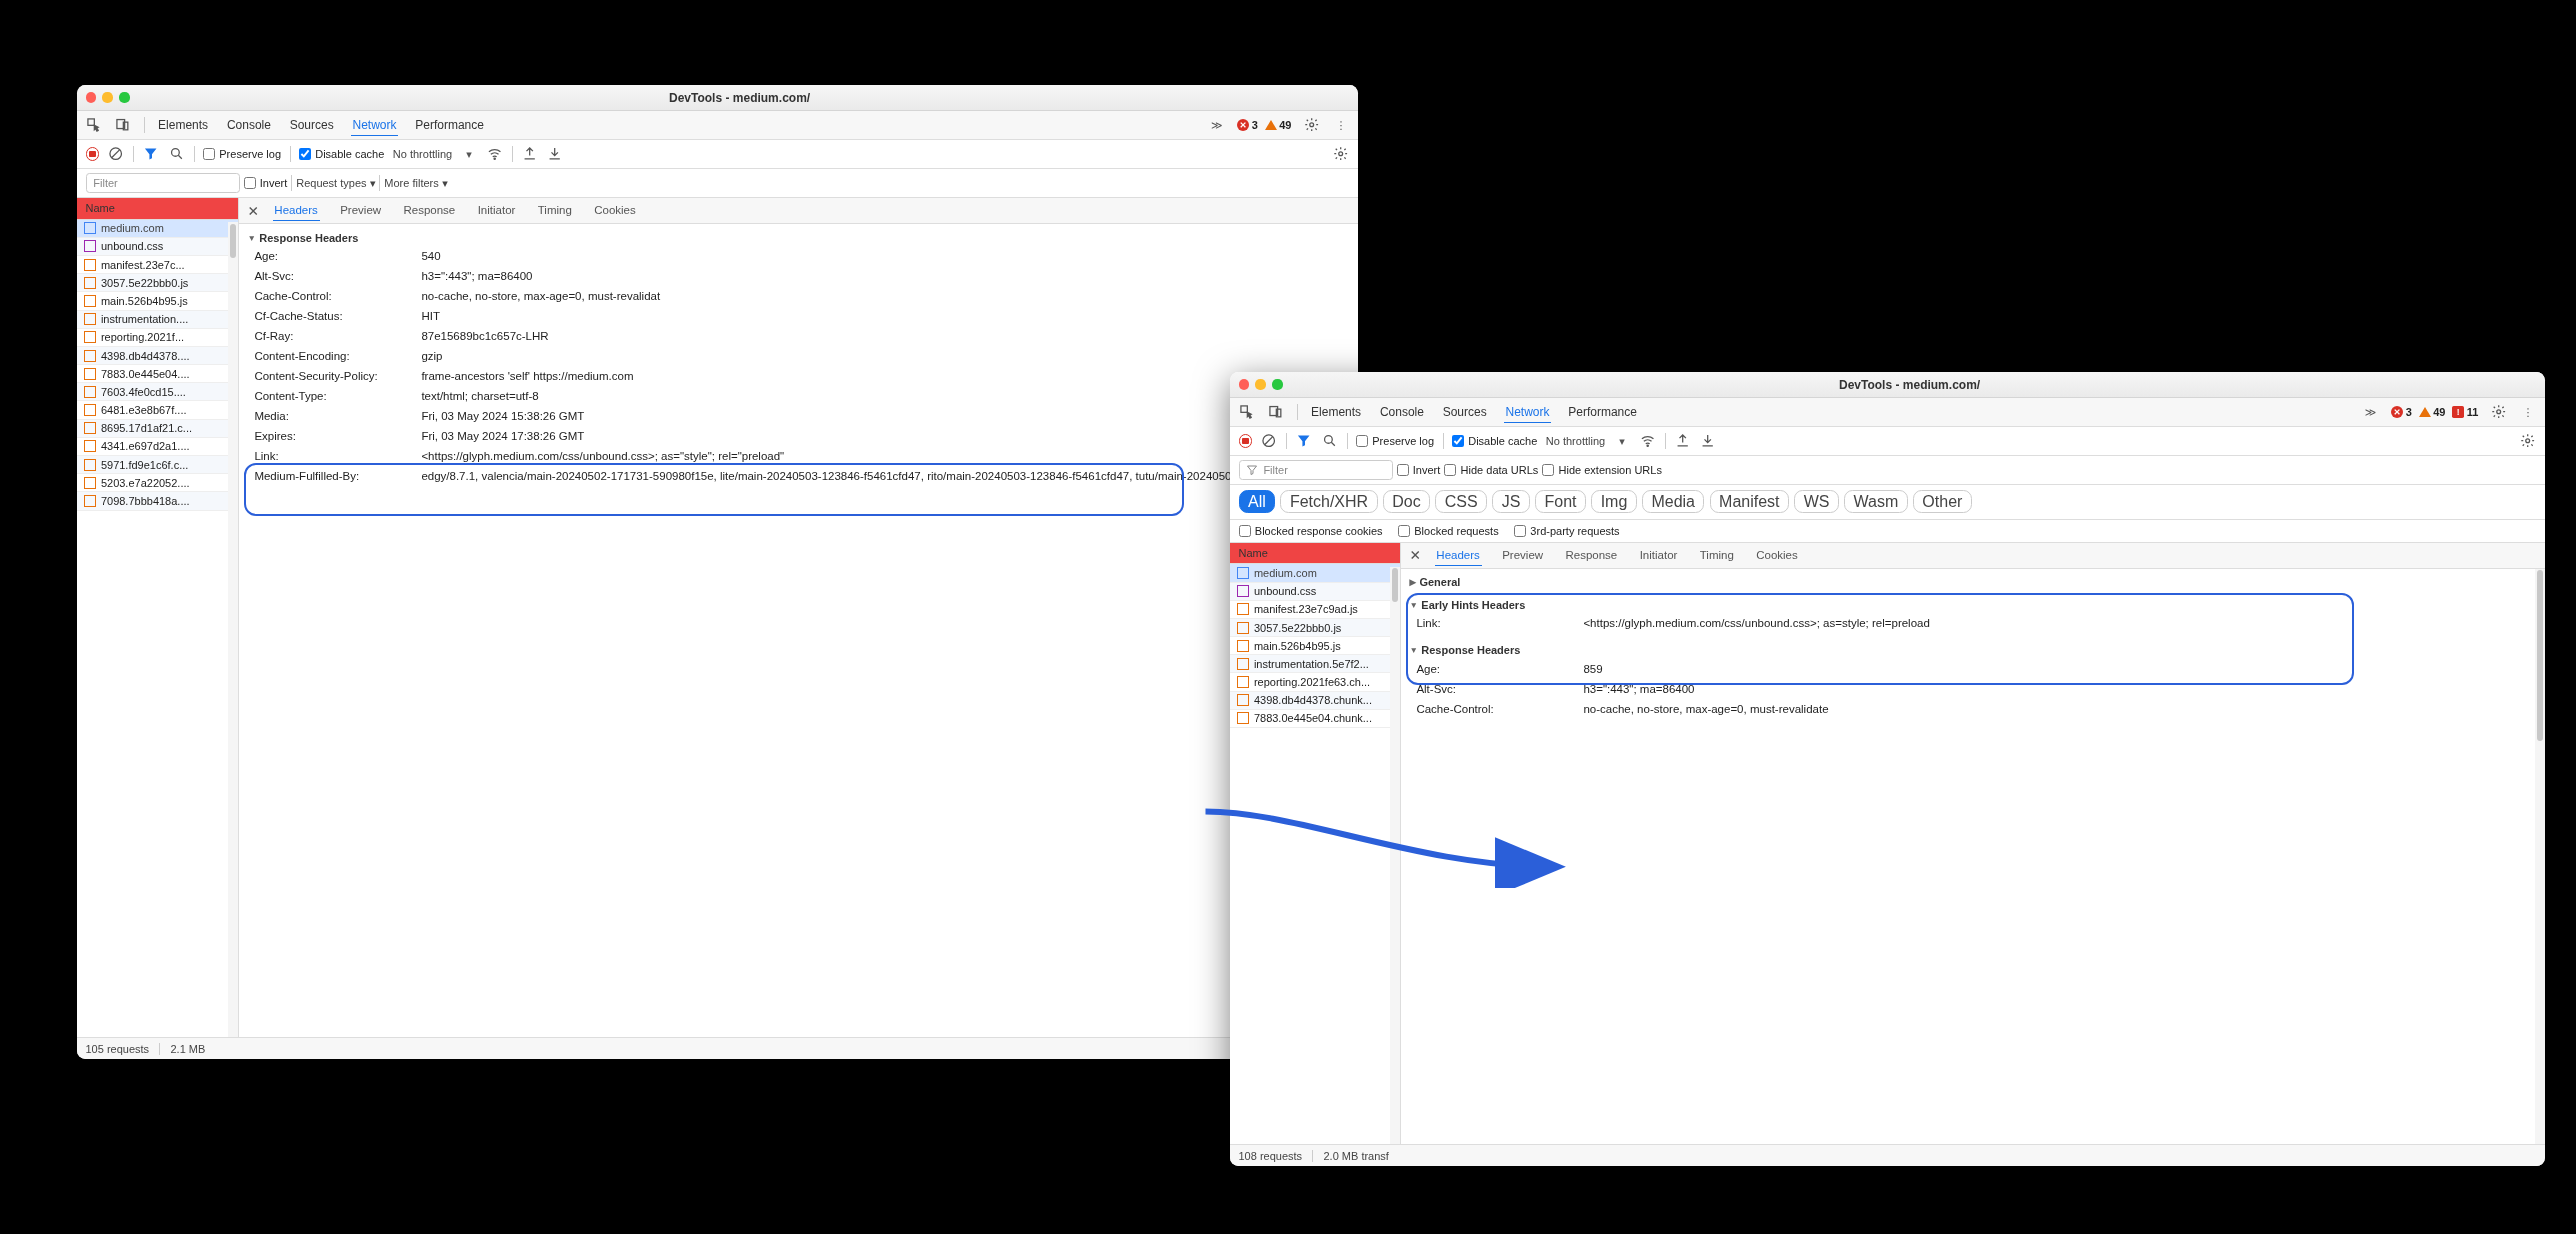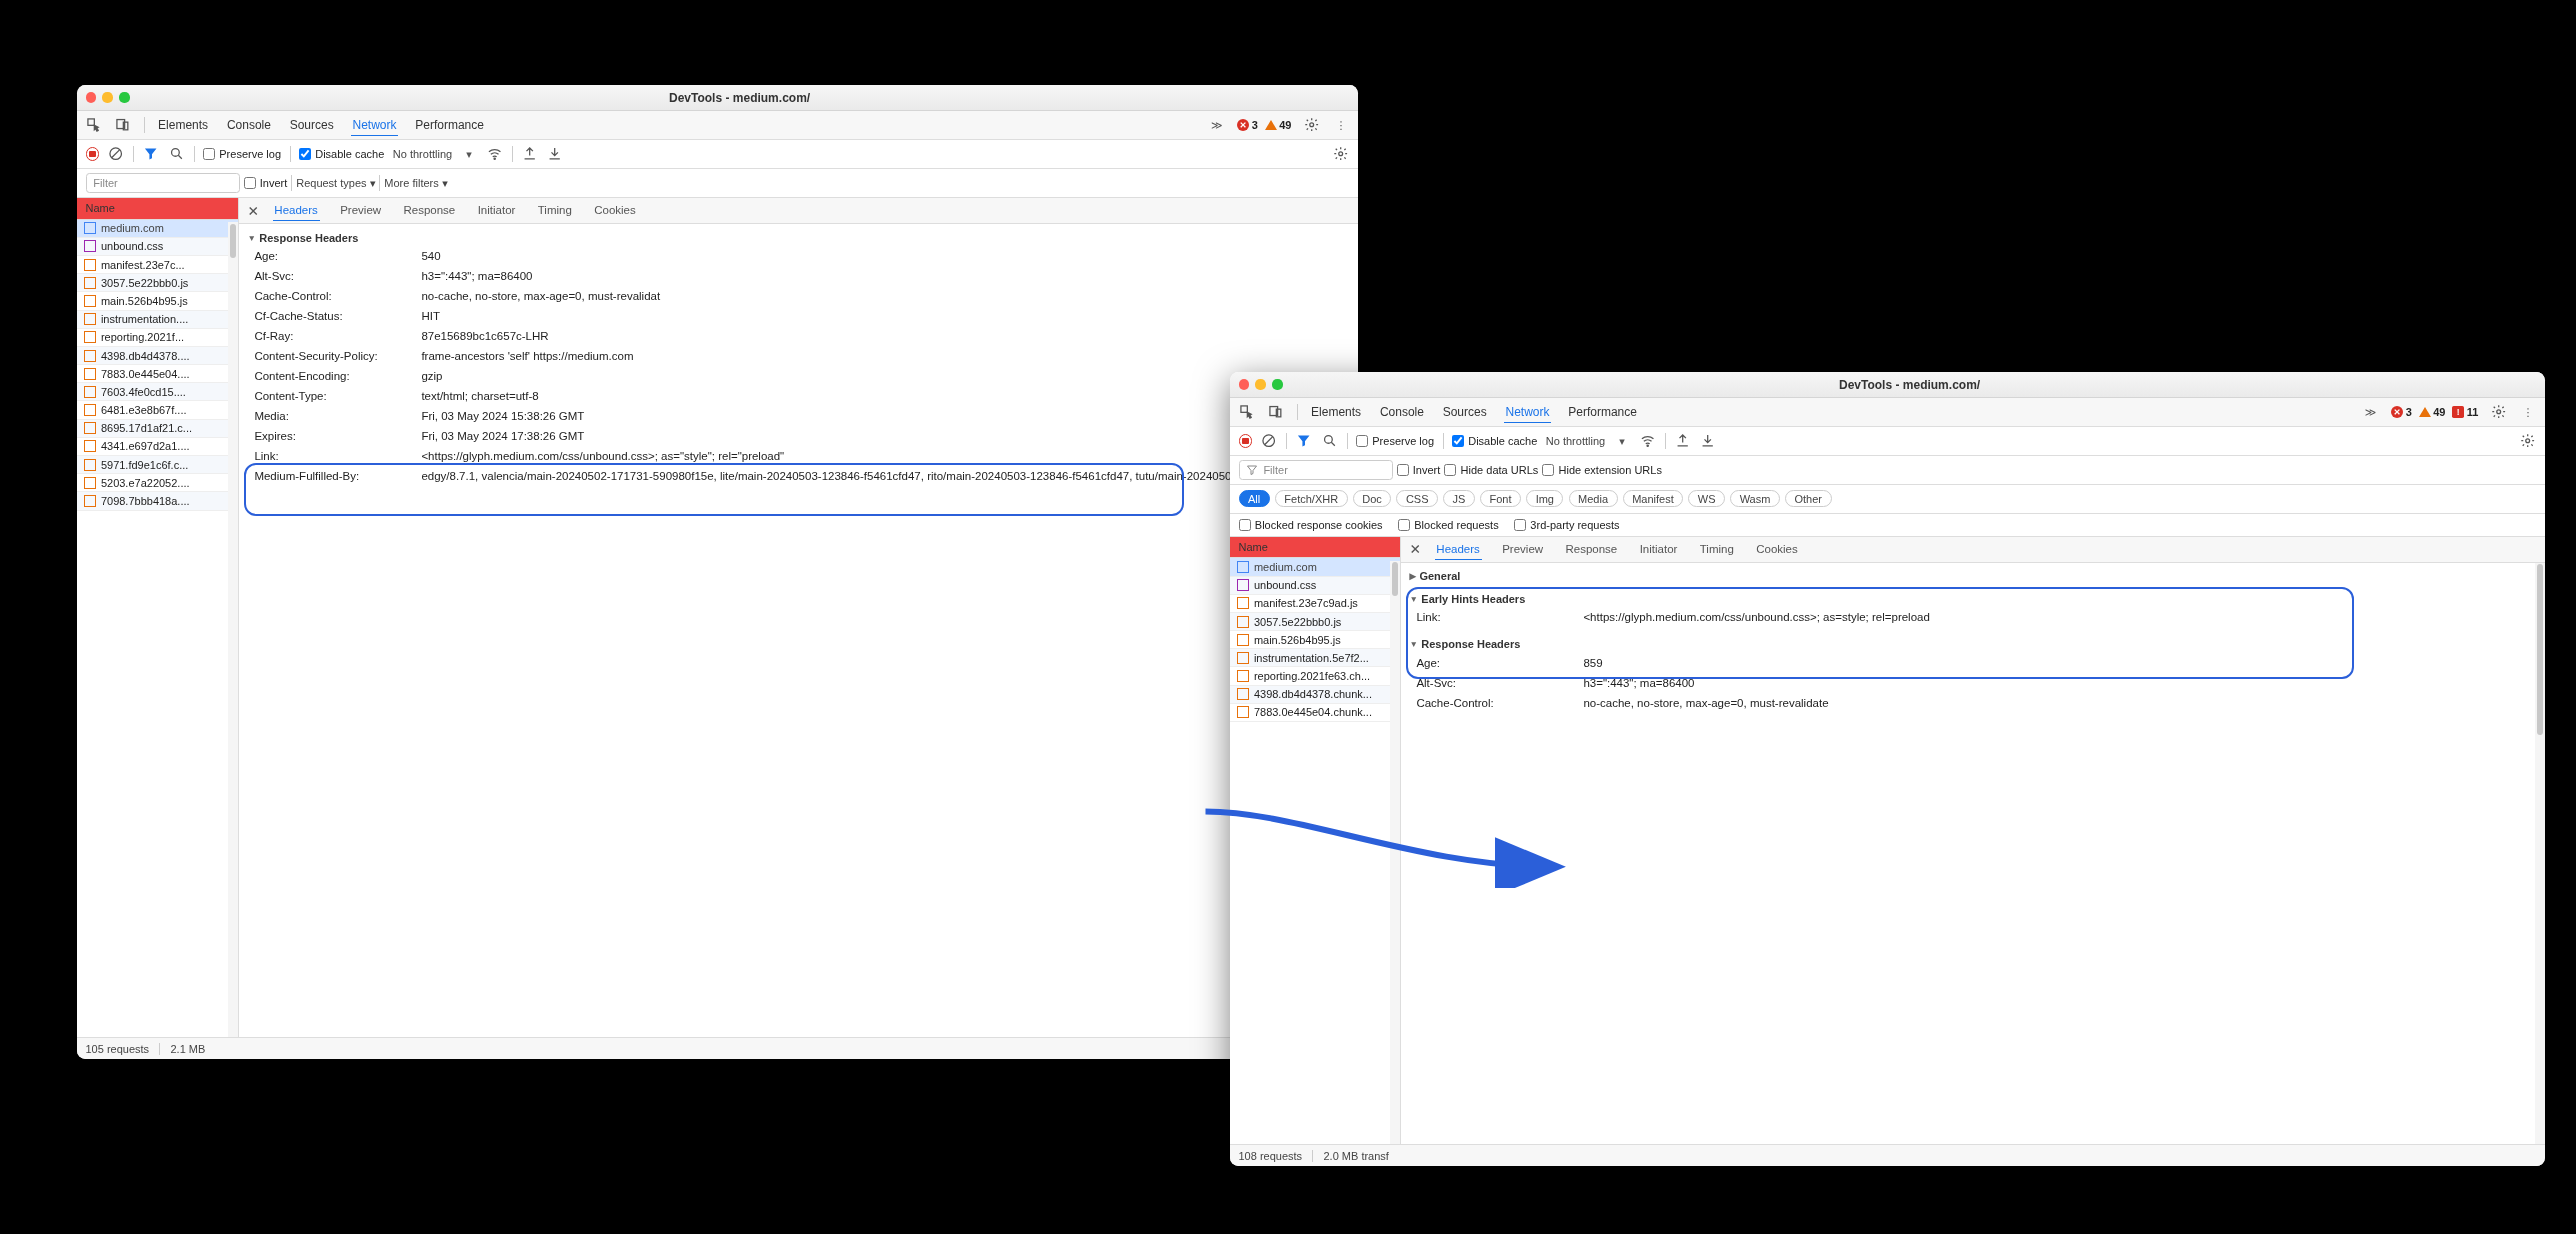--- a/index.html
+++ b/index.html
@@ -68,21 +68,21 @@
   }
   .filter-input {
     border:0.9px solid #ccc; border-radius:3.4px; padding:2.6px 6.8px; font-size:11px; width:154px;
     display:flex; align-items:center; gap:5.1px; color:#888;
   }
   .pill-row {
     display:flex; flex-wrap:wrap; gap:5.1px; padding:5.1px 8.5px;
     border-bottom:0.9px solid #ddd; background:#fff; flex-shrink:0;
   }
   .pill {
-    border:0.9px solid #ccc; border-radius:8.5px; padding:1.7px 8.5px; font-size:11px;
+    border:0.9px solid #ccc; border-radius:8.5px; padding:1.7px 8.5px; font-size:16px;
     color:#444; background:#fff; cursor:pointer;
   }
   .pill.active { background:#1a73e8; color:#fff; border-color:#1a73e8;}
   .cb-row {
     display:flex; gap:15.4px; padding:5.1px 8.5px;
     border-bottom:0.9px solid #ddd; background:#fff; flex-shrink:0;
   }
   .content-area { display:flex; flex:1; min-height:0; }
   .req-list {
     width:162px; border-right:0.9px solid #ddd; display:flex; flex-direction:column;
@@ -372,26 +372,26 @@
             </div>
             <div class="kv">
               <span class="k">Cf-Cache-Status:</span>
               <span class="v">HIT</span>
             </div>
             <div class="kv">
               <span class="k">Cf-Ray:</span>
               <span class="v">87e15689bc1c657c-LHR</span>
             </div>
             <div class="kv">
+              <span class="k">Content-Encoding:</span>
+              <span class="v">gzip</span>
+            </div>
+            <div class="kv">
               <span class="k">Content-Security-Policy:</span>
               <span class="v">frame-ancestors 'self' https://medium.com</span>
-            </div>
-            <div class="kv">
-              <span class="k">Content-Encoding:</span>
-              <span class="v">gzip</span>
             </div>
             <div class="kv">
               <span class="k">Content-Type:</span>
               <span class="v">text/html; charset=utf-8</span>
             </div>
             <div class="kv">
               <span class="k">Media:</span>
               <span class="v">Fri, 03 May 2024 15:38:26 GMT</span>
             </div>
             <div class="kv">

